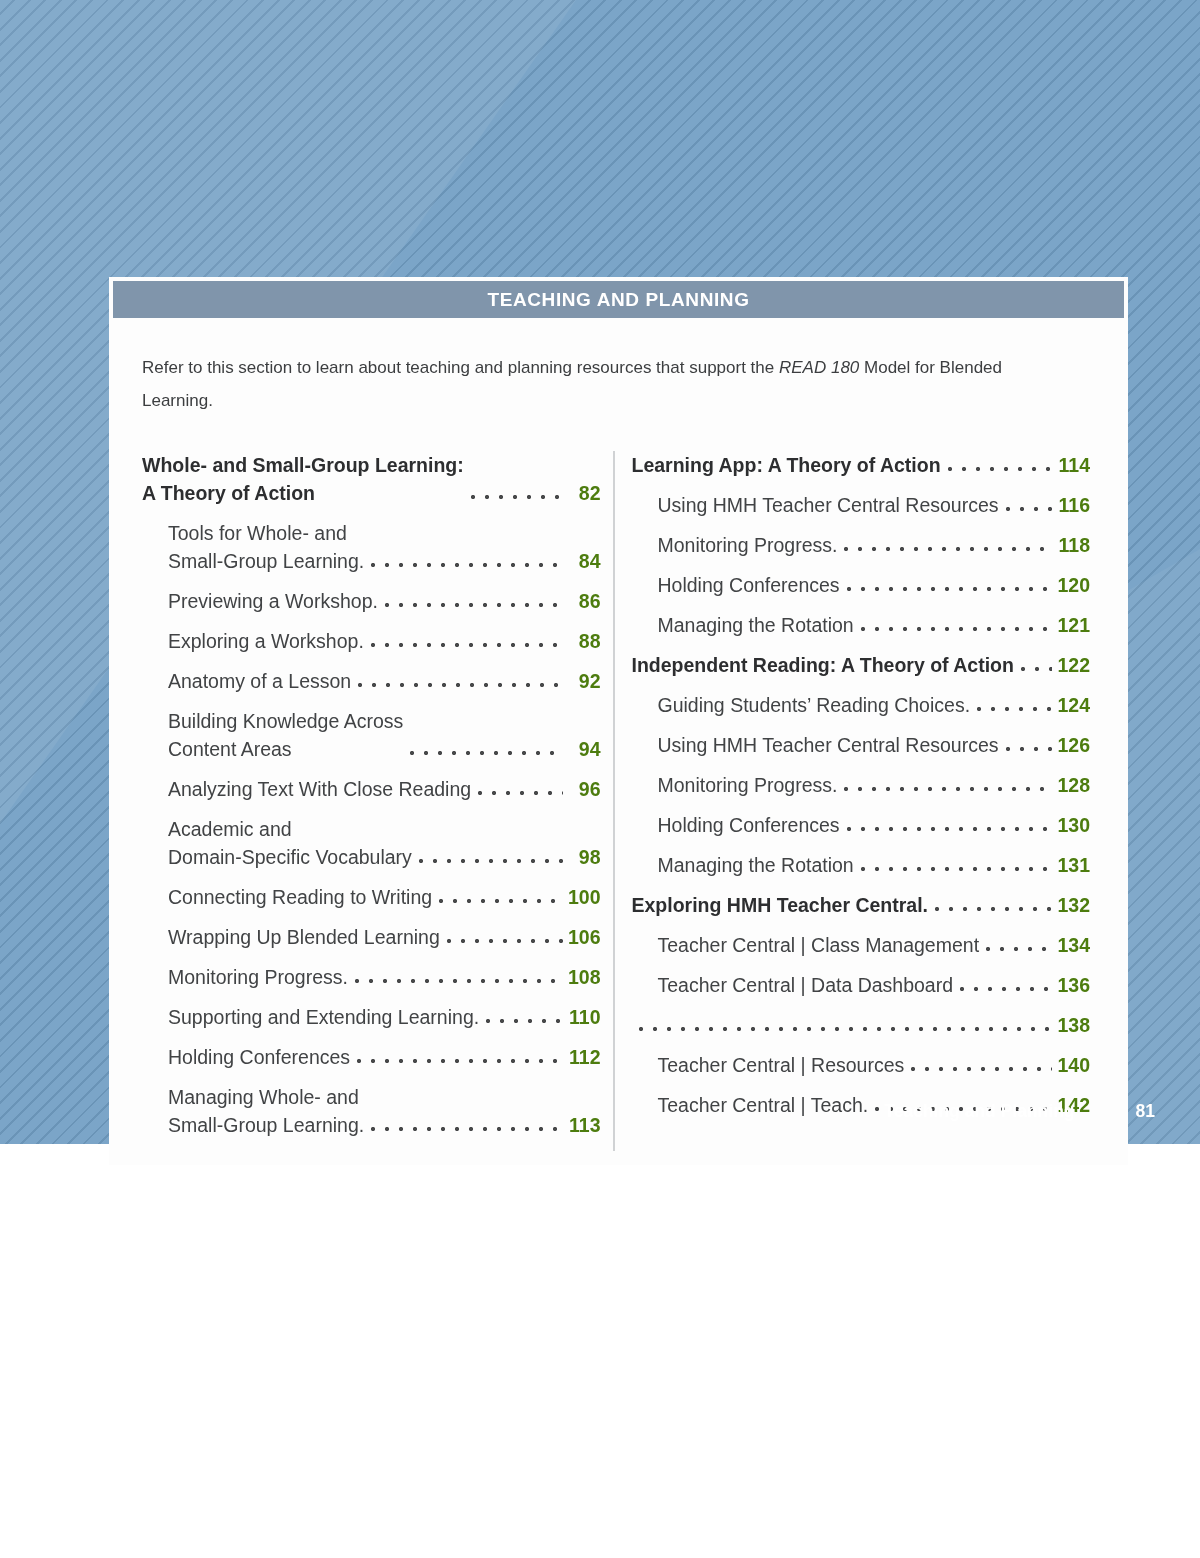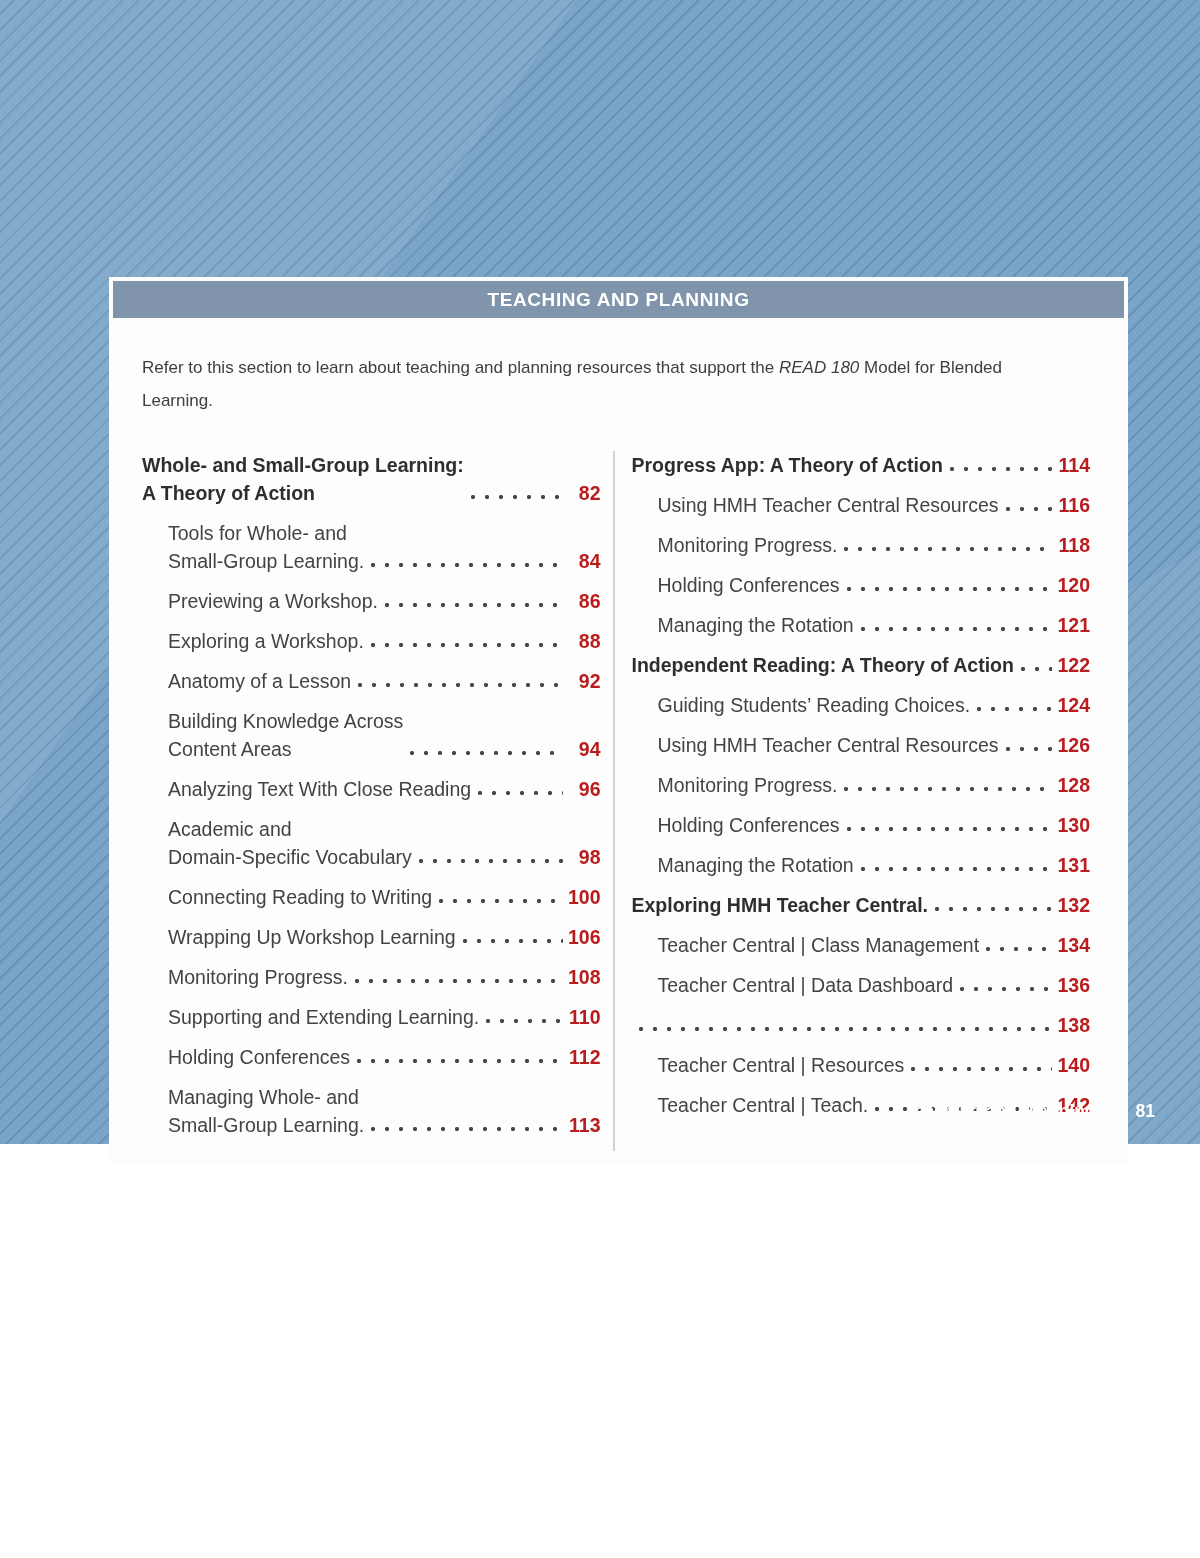--- a/index.html
+++ b/index.html
@@ -99,35 +99,35 @@
     height: 28px;
     margin: 0 4px 0 2px;
     background-image: radial-gradient(circle at 7px 3px, #47484a 1.9px, rgba(0,0,0,0) 2.3px);
     background-size: 14px 6px;
     background-repeat: repeat-x;
     background-position: left 0 bottom 7px;
   }
   .toc-page {
     flex: 0 0 auto;
     font-weight: bold;
-    color: #b91c1c;
+    color: #4d7c0f;
     min-width: 34px;
     text-align: right;
   }
   .footer {
     position: absolute;
     right: 45px;
     bottom: 22px;
     color: #ffffff;
     font-size: 17.5px;
     font-weight: bold;
     display: flex;
     align-items: baseline;
   }
-  .footer-page { margin-left: 40px; }
+  .footer-page { margin-left: 61px; }
 </style>
 </head>
 <body>
 
 <div class="page">
   <div class="bg-band band1"></div>
   <div class="bg-band band2"></div>
 
   <div class="card">
     <div class="card-header">
@@ -189,21 +189,21 @@
     <span class="toc-page">98</span>
   </div>
 
   <div class="toc-row indent">
     <span class="toc-label">Connecting Reading to Writing</span>
     <span class="toc-dots"></span>
     <span class="toc-page">100</span>
   </div>
 
   <div class="toc-row indent">
-    <span class="toc-label">Wrapping Up Workshop Learning</span>
+    <span class="toc-label">Wrapping Up Blended Learning</span>
     <span class="toc-dots"></span>
     <span class="toc-page">106</span>
   </div>
 
   <div class="toc-row indent">
     <span class="toc-label">Monitoring Progress.</span>
     <span class="toc-dots"></span>
     <span class="toc-page">108</span>
   </div>
 
@@ -221,21 +221,21 @@
 
   <div class="toc-row indent">
     <span class="toc-label">Managing Whole- and
 Small-Group Learning.</span>
     <span class="toc-dots"></span>
     <span class="toc-page">113</span>
   </div>
 </div>
         <div class="toc-col toc-col-right" id="toc-right">
   <div class="toc-row bold">
-    <span class="toc-label">Progress App: A Theory of Action</span>
+    <span class="toc-label">Learning App: A Theory of Action</span>
     <span class="toc-dots"></span>
     <span class="toc-page">114</span>
   </div>
 
   <div class="toc-row indent">
     <span class="toc-label">Using HMH Teacher Central Resources</span>
     <span class="toc-dots"></span>
     <span class="toc-page">116</span>
   </div>
 

